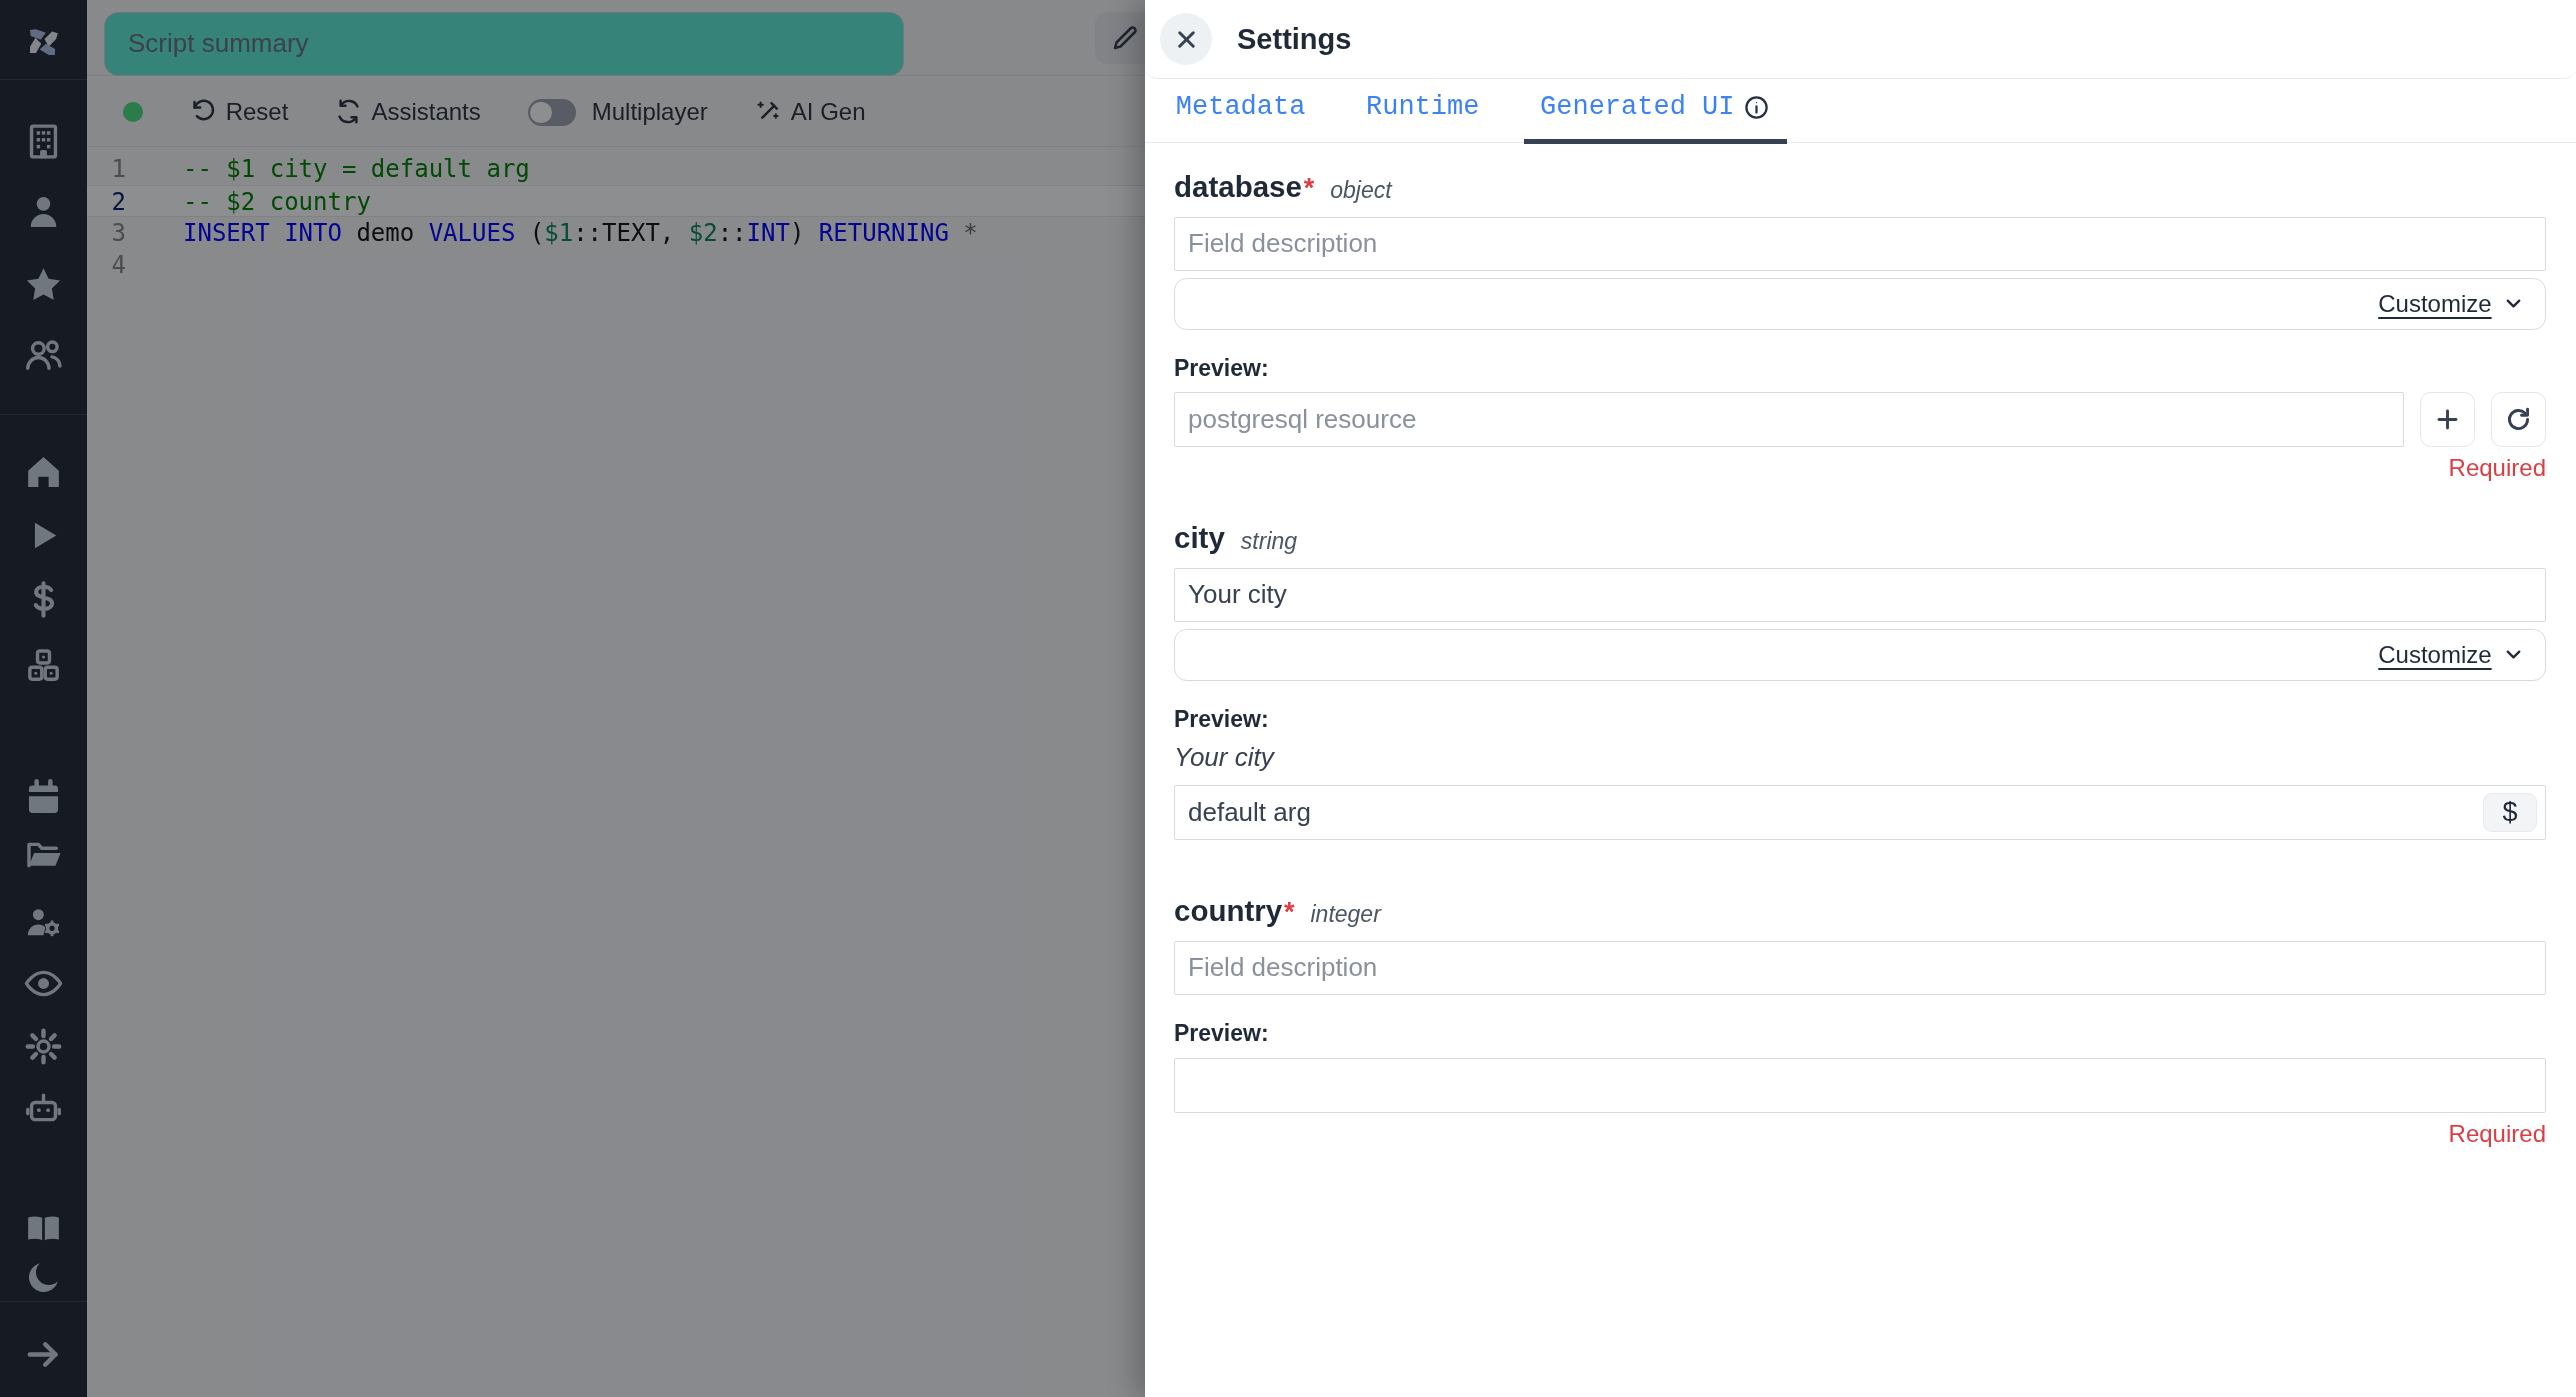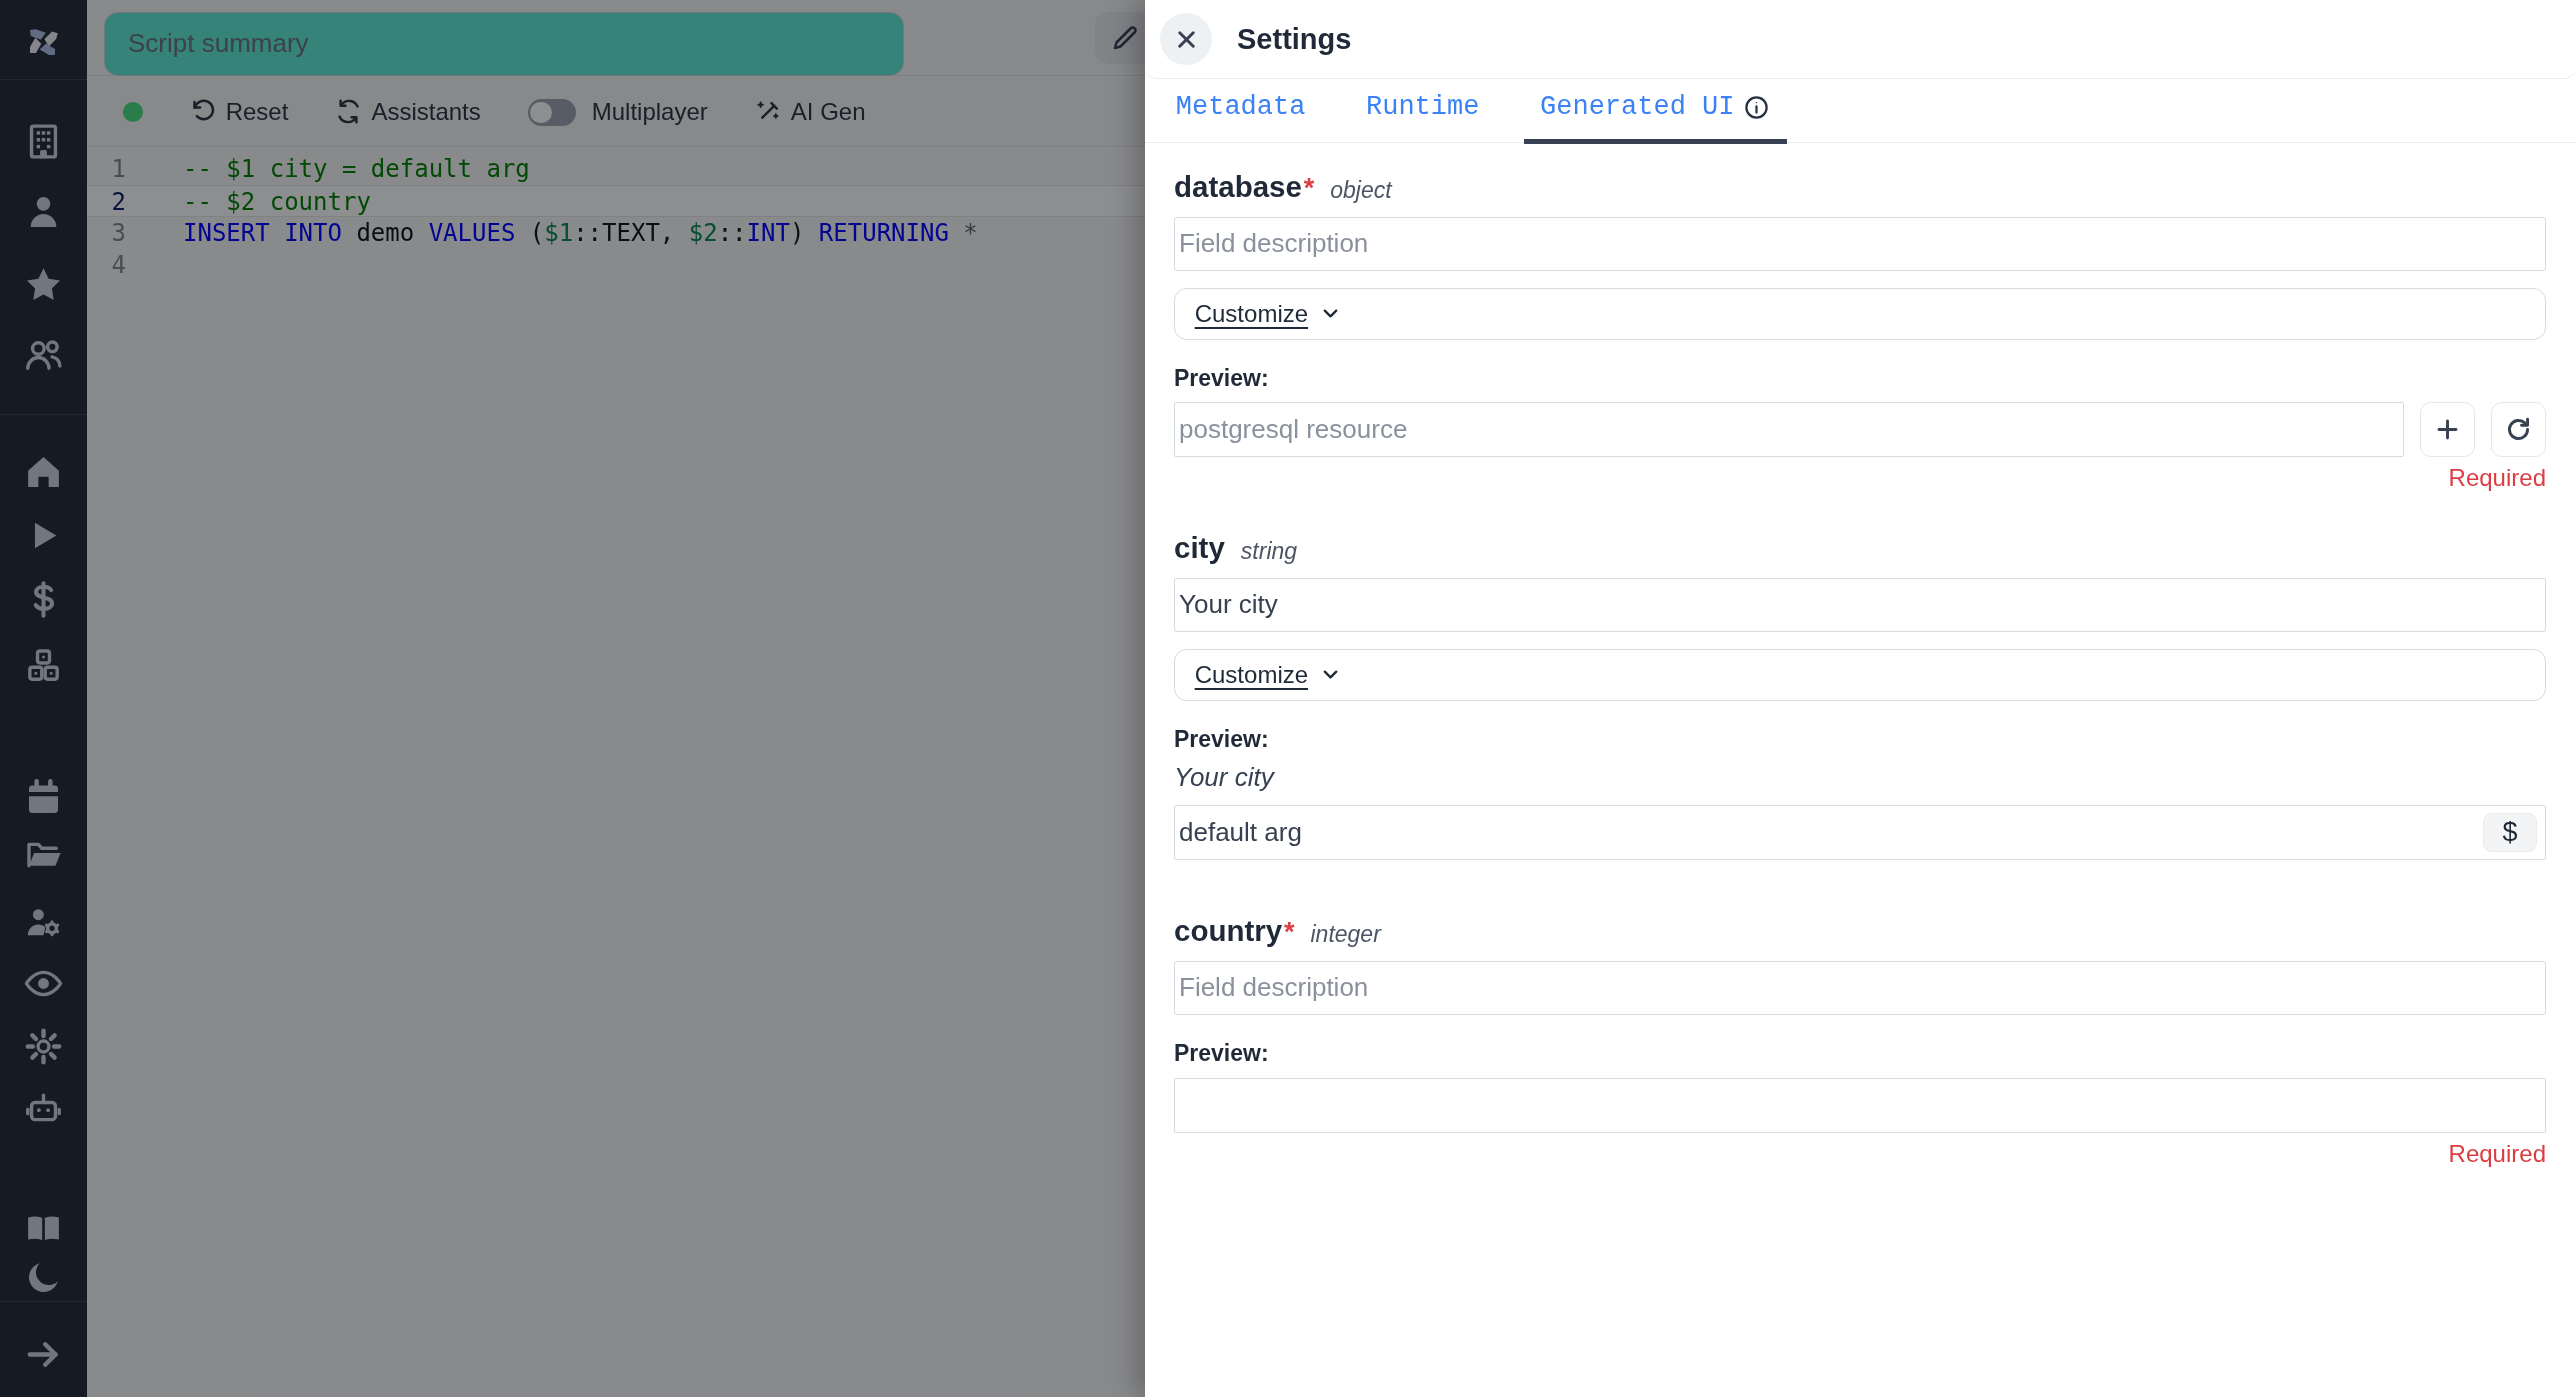--- a/index.html
+++ b/index.html
@@ -70,25 +70,25 @@
             background:none; border:none; font-family:"Liberation Sans",sans-serif; }
   .subtab.active::after { content:""; position:absolute; left:-5.4px; right:-5.4px; bottom:-1.8px; height:4.5px; background:#374151; }
 
   .dw-content { padding:27px 30px 0 29px; }
   .arg-head { display:flex; align-items:flex-end; margin-bottom:12.5px; }
   .arg-name { font-size:29.5px; font-weight:700; color:#1f2937; }
   .req-star { font-size:27px; color:#dc3d43; font-weight:700; margin-left:1.8px; }
   .arg-type { font-size:23px; font-style:italic; color:#4b5563; margin-left:16px; }
 
   .fld { width:100%; height:54px; border:1.8px solid #d7dbe0; border-radius:2px; background:#fff;
-         font-size:26px; color:#374151; padding:0 4px; font-family:"Liberation Sans",sans-serif; }
+         font-size:26px; color:#374151; padding:0 13px; font-family:"Liberation Sans",sans-serif; }
   .fld::placeholder { color:#8a919c; }
 
-  .customize-box { width:100%; height:52px; border:1.8px solid #d7dbe0; border-radius:12.5px; margin-top:17px;
-                   display:flex; align-items:center; padding:0 19.7px; background:#fff; }
+  .customize-box { width:100%; height:52px; border:1.8px solid #d7dbe0; border-radius:12.5px; margin-top:7px;
+                   display:flex; align-items:center; padding:0 19.7px; background:#fff;justify-content:flex-end; }
   .customize-link { display:flex; align-items:center; gap:10.7px; background:none; border:none;
                     font-size:24px; color:#1f2937; font-family:"Liberation Sans",sans-serif; }
   .customize-link .txt { text-decoration:underline; text-underline-offset:5.4px; }
   .customize-link svg { width:23px; height:23px; stroke:#1f2937; fill:none; stroke-width:2.4; stroke-linecap:round; stroke-linejoin:round; }
 
   .preview-label { font-size:23px; font-weight:600; color:#1f2937; margin-top:25px; }
   .preview-row { display:flex; gap:16px; margin-top:10.7px; align-items:stretch; }
   .preview-row .grow { flex:1; position:relative; }
   .sq-btn { width:55px; height:55px; border:1.8px solid #e3e6ea; border-radius:10.7px; background:#fff;
             display:flex; align-items:center; justify-content:center; flex:0 0 55px; }

